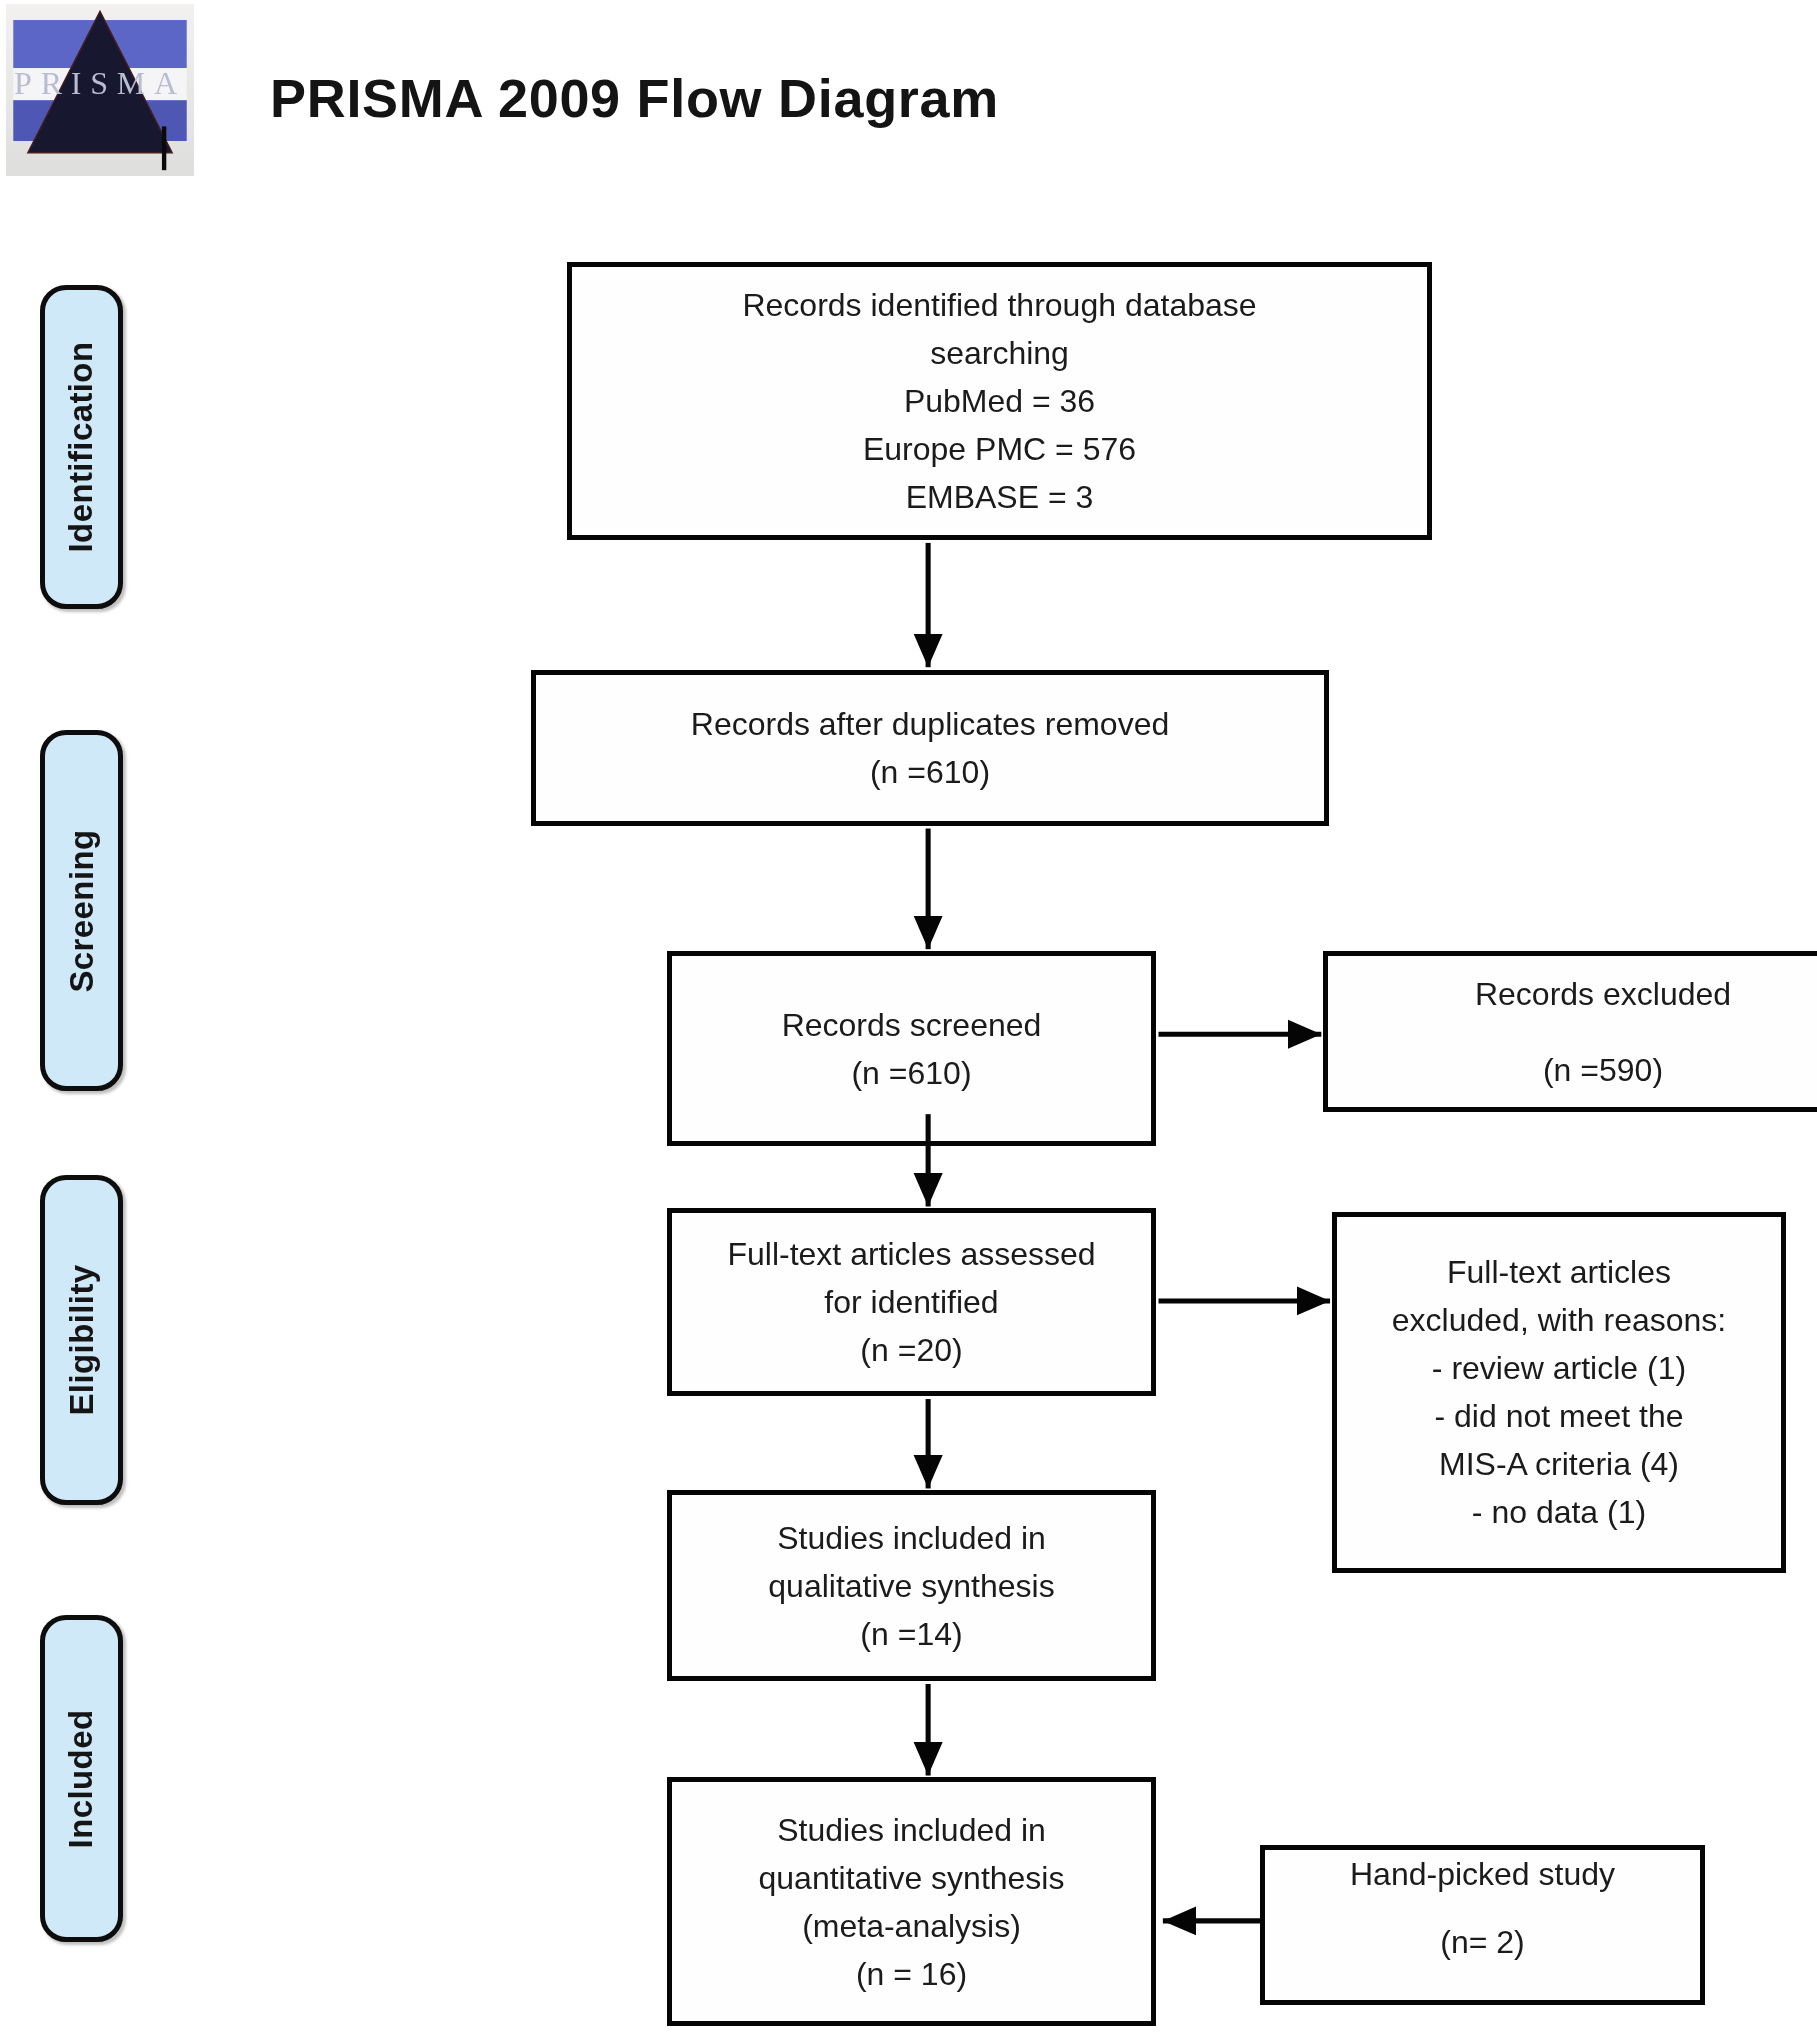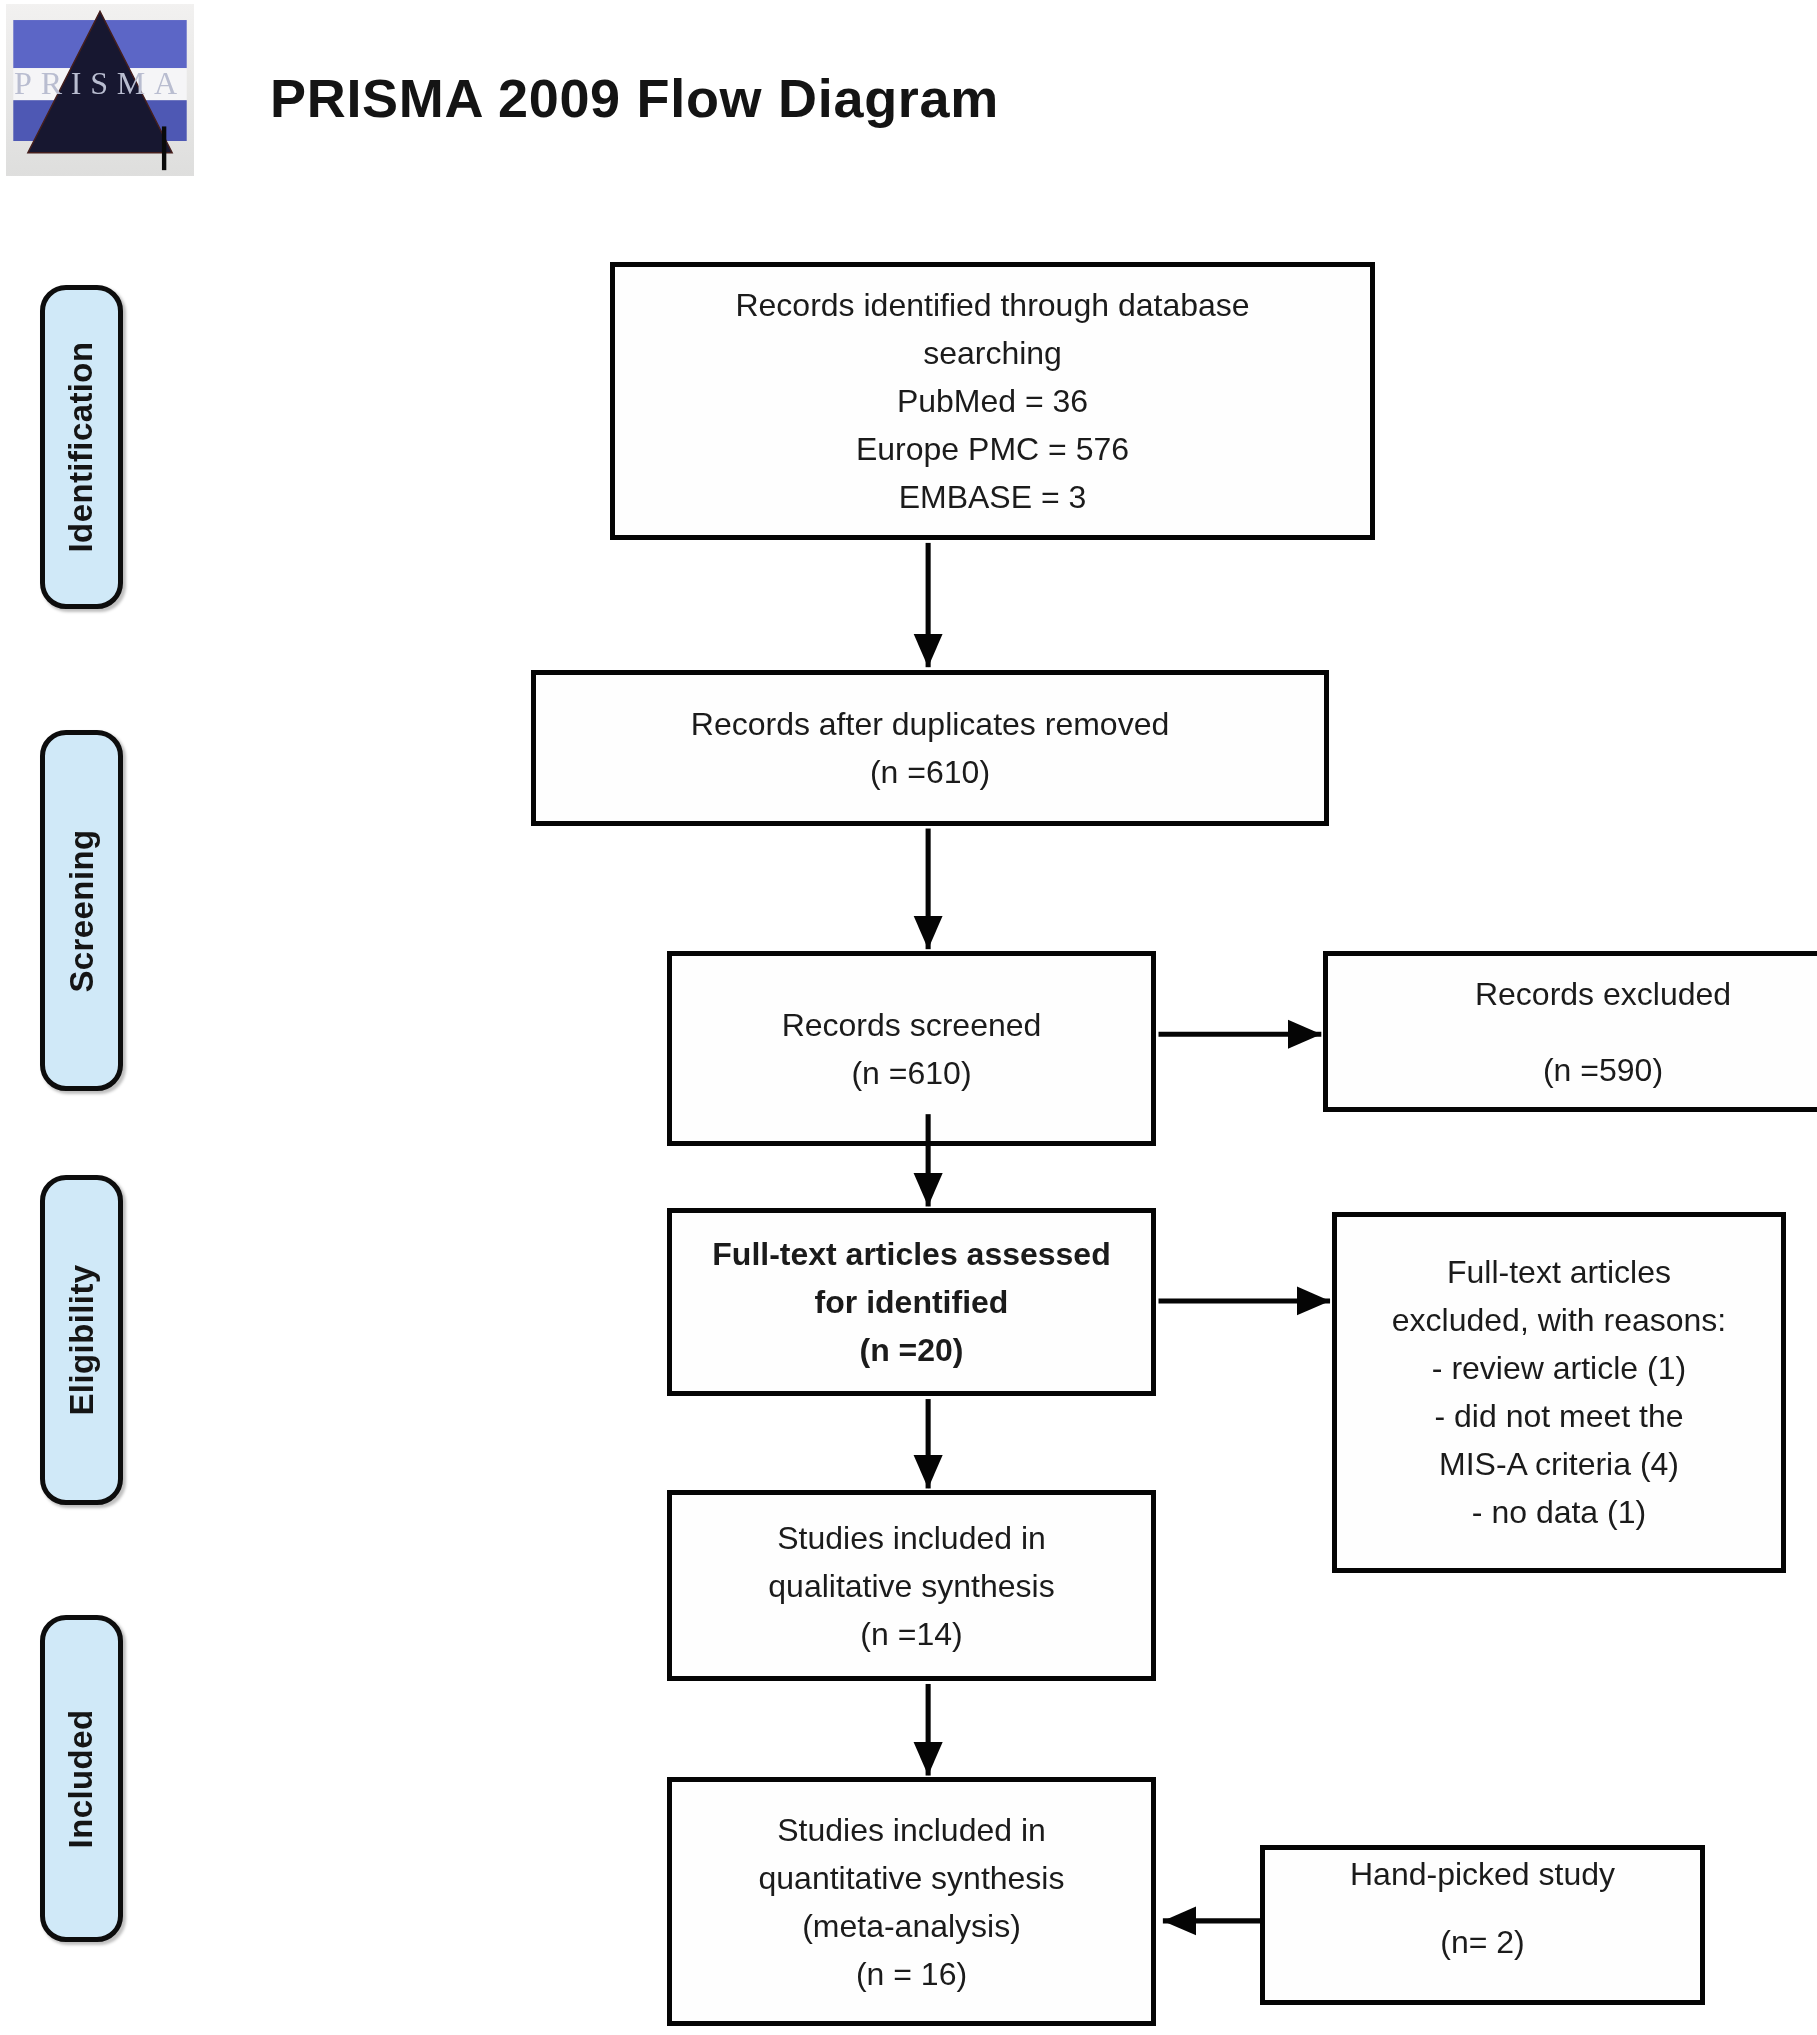--- a/index.html
+++ b/index.html
@@ -70,25 +70,25 @@
     border: 5.1px solid #050505;
     display: flex;
     flex-direction: column;
     justify-content: center;
     align-items: center;
     text-align: center;
     font-size: 32px;
     line-height: 48px;
     color: #1b1b1b;
   }
-  #box-identified   { left: 567px;  top: 262px;  width: 765px; height: 278px; margin-left: 43px; }
+  #box-identified   { left: 567px;  top: 262px;  width: 865px; height: 278px; }
   #box-duplicates   { left: 531px;  top: 670px;  width: 798px; height: 156px; }
   #box-screened     { left: 667px;  top: 951px; width: 489px;  height: 195px; }
   #box-rec-excluded { left: 1323px; top: 951px; width: 560px;  height: 161px; gap: 28px; }
-  #box-fulltext     { left: 667px;  top: 1208px; width: 489px;  height: 188px; font-weight: bold; }
+  #box-fulltext     { left: 667px;  top: 1208px; width: 489px;  height: 188px; }
   #box-ft-excluded  { left: 1332px; top: 1212px; width: 454px;  height: 361px;
                       justify-content: flex-start; padding-top: 30.5px; }
   #box-qualitative  { left: 667px;  top: 1490px; width: 489px;  height: 191px; }
   #box-quantitative { left: 667px;  top: 1777px; width: 489px;  height: 249px; }
   #box-handpicked   { left: 1260px; top: 1845px; width: 445px;  height: 160px;
                       padding-bottom: 34px; justify-content: space-between; }
   
   #arrows {
     position: absolute;
     inset: 0;

